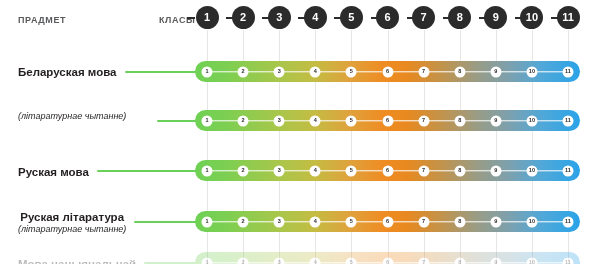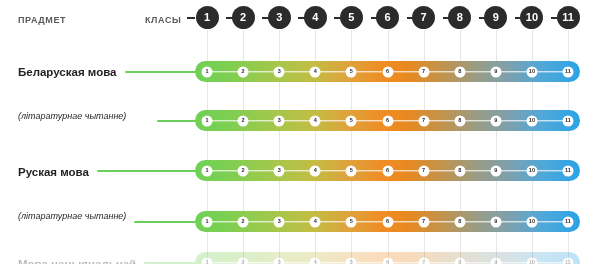--- a/index.html
+++ b/index.html
@@ -19,21 +19,21 @@
   .gridline{position:absolute;top:30px;bottom:0;width:1px;background:#e6e6e6;}
 
   
   .hdr-label{
     position:absolute;
     font-size:9px;font-weight:bold;letter-spacing:.6px;
     color:#58595b;
     top:15px;
   }
   #hdr-subject{left:18px;}
-  #hdr-classes{left:145px;}
+  #hdr-classes{left:159px;}
 
   .hdr-axis{position:absolute;top:6px;left:186px;height:24px;}
   .hdr-node{
     position:absolute;top:0;
     width:23px;height:23px;border-radius:50%;
     background:#2b2b2b;
     color:#ffffff;
     font-size:11px;font-weight:bold;
     display:flex;align-items:center;justify-content:center;
     line-height:1;
@@ -224,20 +224,21 @@
           <div class="bar-link" style="left: 269.7px; width: 26.1px;"></div>
           <div class="bar-node" style="left: 300.8px;">9</div>
           <div class="bar-link" style="left: 305.8px; width: 26.1px;"></div>
           <div class="bar-node" style="left: 336.9px;">10</div>
           <div class="bar-link" style="left: 341.9px; width: 26.1px;"></div>
           <div class="bar-node" style="left: 373px;">11</div>
         </div>
       </div>
       <div class="row " style="top: 0px;">
         <div class="row-label" style="top: 211px;">
+          <div class="row-title">Руская літаратура</div>
           <div class="row-sub">(літаратурнае чытанне)</div>
         </div>
         <div class="leader" style="left: 134.344px; width: 64.6562px; top: 220.5px;"></div>
         <div class="bar" style="left: 195px; width: 385px; top: 211px;">
           <div class="bar-node" style="left: 12px;">1</div>
           <div class="bar-link" style="left: 17px; width: 26.1px;"></div>
           <div class="bar-node" style="left: 48.1px;">2</div>
           <div class="bar-link" style="left: 53.1px; width: 26.1px;"></div>
           <div class="bar-node" style="left: 84.2px;">3</div>
           <div class="bar-link" style="left: 89.2px; width: 26.1px;"></div>

